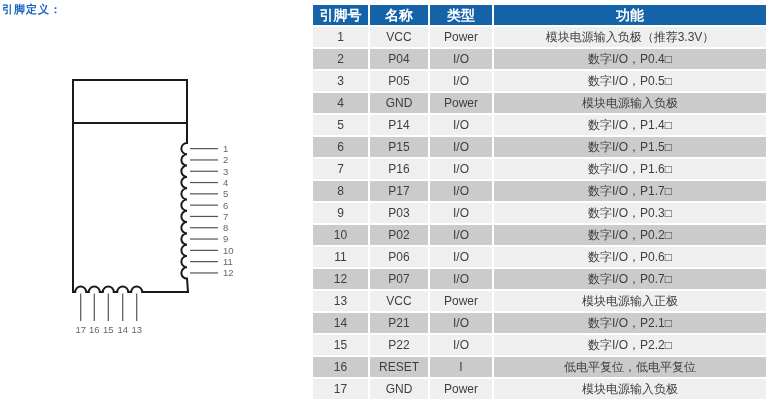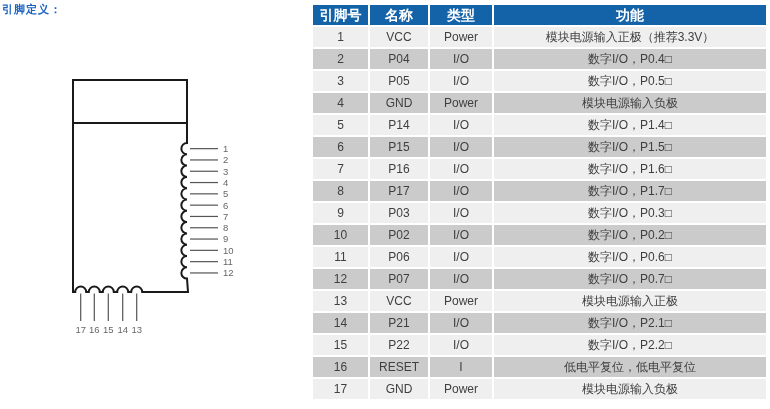--- a/index.html
+++ b/index.html
@@ -111,21 +111,21 @@
         <th>名称</th>
         <th>类型</th>
         <th>功能</th>
       </tr>
   </thead>
   <tbody>
       <tr>
         <td>1</td>
         <td>VCC</td>
         <td>Power</td>
-        <td>模块电源输入正极（推荐3.3V）</td>
+        <td>模块电源输入负极（推荐3.3V）</td>
       </tr>
       <tr>
         <td>2</td>
         <td>P04</td>
         <td>I/O</td>
         <td>数字I/O，P0.4□</td>
       </tr>
       <tr>
         <td>3</td>
         <td>P05</td>

